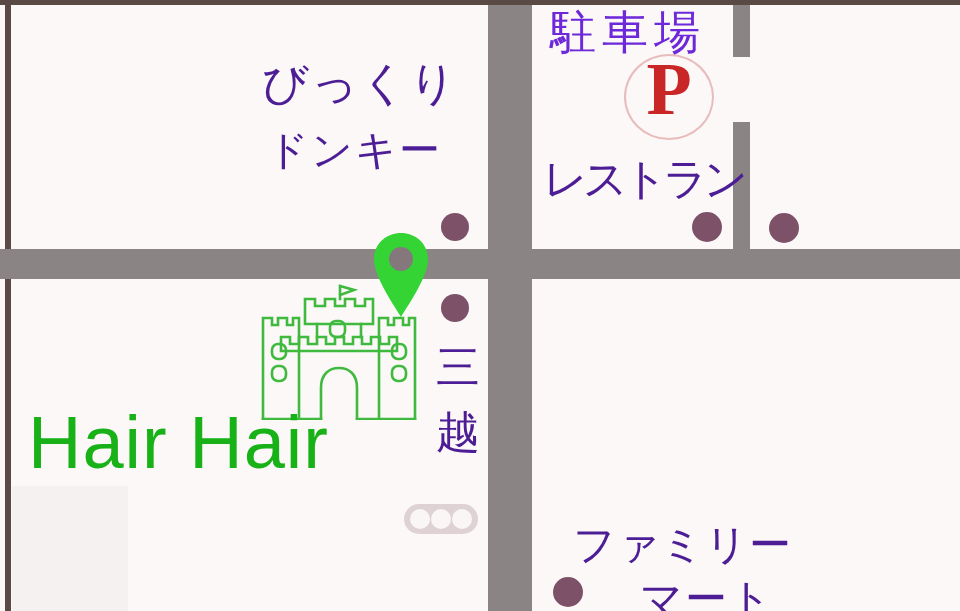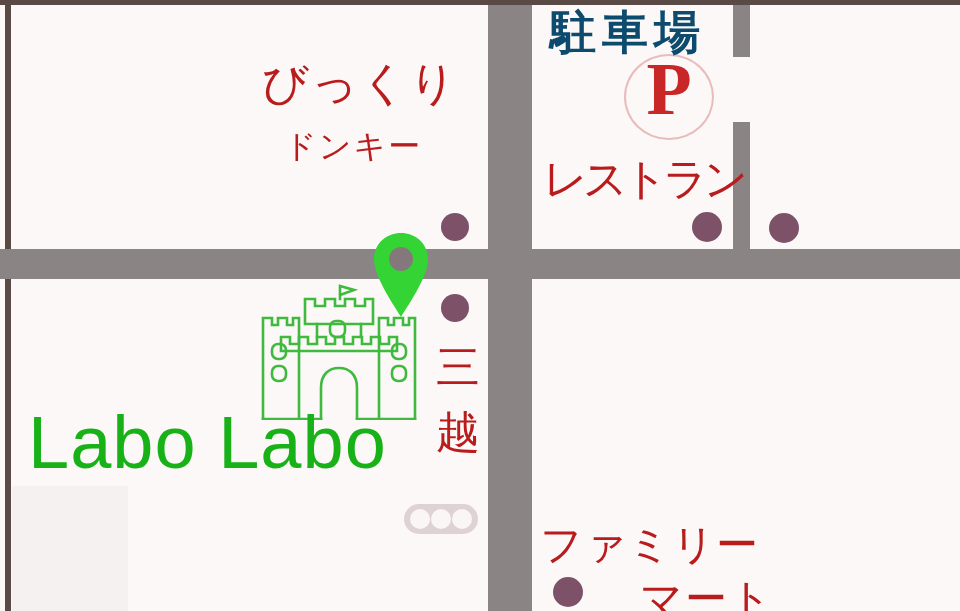--- a/index.html
+++ b/index.html
@@ -16,22 +16,22 @@
   .shade-block{left:12px;top:486px;width:116px;height:125px;background:#f4f1f0;z-index:1;}
   
   .road{background:#8a8485;z-index:2;}
   .road-h{left:0;top:249px;width:960px;height:30px;}
   .road-v-main{left:488px;top:5px;width:44px;height:606px;}
   .road-v-right-a{left:733px;top:5px;width:17px;height:52px;}
   .road-v-right-b{left:733px;top:122px;width:17px;height:128px;}
   
   .dot{background:#7d5269;border-radius:50%;z-index:3;}
   
-  .lbl{color:#b91c1c;line-height:1;white-space:nowrap;z-index:6;}
-  .lbl-red{color:#0c4a6e;font-weight:bold;}
+  .lbl{color:#4c1d95;line-height:1;white-space:nowrap;z-index:6;}
+  .lbl-red{color:#6d28d9;font-weight:normal;}
   .lbl-green{color:#18b218;}
   
   .p-circle{
     left:624px;top:54px;width:90px;height:86px;border:2px solid #e9bcbc;
     border-radius:50%;box-sizing:border-box;z-index:5;
     display:flex;align-items:center;justify-content:center;
   }
   .p-letter{
     font-family:"Liberation Serif", serif;font-weight:bold;
     color:#c92727;font-size:74px;line-height:1;transform:translateY(-8px);
@@ -62,37 +62,37 @@
   <div class="abs road road-v-right-a"></div>
   <div class="abs road road-v-right-b"></div>
 
   <div class="abs dot" style="left:441px;top:213px;width:28px;height:28px;"></div>
   <div class="abs dot" style="left:441px;top:294px;width:28px;height:28px;"></div>
   <div class="abs dot" style="left:692px;top:212px;width:30px;height:30px;"></div>
   <div class="abs dot" style="left:769px;top:213px;width:30px;height:30px;"></div>
   <div class="abs dot" style="left:553px;top:577px;width:30px;height:30px;"></div>
 
   <div class="abs lbl" style="left:262px;top:60px;font-size:46px;letter-spacing:2px;">びっくり</div>
-  <div class="abs lbl" style="left:284px;top:130px;font-size:32px;letter-spacing:2px;">ドンキー</div>
+  <div class="abs lbl" style="left:267px;top:130px;font-size:41px;letter-spacing:2px;">ドンキー</div>
 
   <div class="abs lbl lbl-red" style="left:550px;top:9px;font-size:46px;letter-spacing:6px;">駐車場</div>
 
   <div class="abs p-circle">
     <span class="p-letter">P</span>
   </div>
 
   <div class="abs lbl" style="left:543px;top:157px;font-size:44px;letter-spacing:-5px;">レストラン</div>
 
 
   <div class="abs lbl" style="left:436px;top:345px;font-size:44px;">三</div>
   <div class="abs lbl" style="left:436px;top:410px;font-size:44px;">越</div>
 
-  <div class="abs lbl lbl-green" style="left:28px;top:406px;font-size:74px;letter-spacing:1px;">Labo Labo</div>
+  <div class="abs lbl lbl-green" style="left:28px;top:406px;font-size:74px;letter-spacing:1px;">Hair Hair</div>
 
-  <div class="abs lbl" style="left:540px;top:524px;font-size:42px;letter-spacing:1px;">ファミリー</div>
+  <div class="abs lbl" style="left:573px;top:524px;font-size:42px;letter-spacing:1px;">ファミリー</div>
   <div class="abs lbl" style="left:640px;top:578px;font-size:42px;letter-spacing:2px;">マート</div>
 
   <div class="abs traffic">
     <div class="bulb" style="left:6px;"></div>
     <div class="bulb" style="left:27px;"></div>
     <div class="bulb" style="left:48px;"></div>
   </div>
 
   <svg class="abs castle-svg" width="160" height="136" viewBox="0 0 160 136">
     <g fill="none" stroke="#3fba3f" stroke-width="2.6" stroke-linecap="square" stroke-linejoin="miter">

